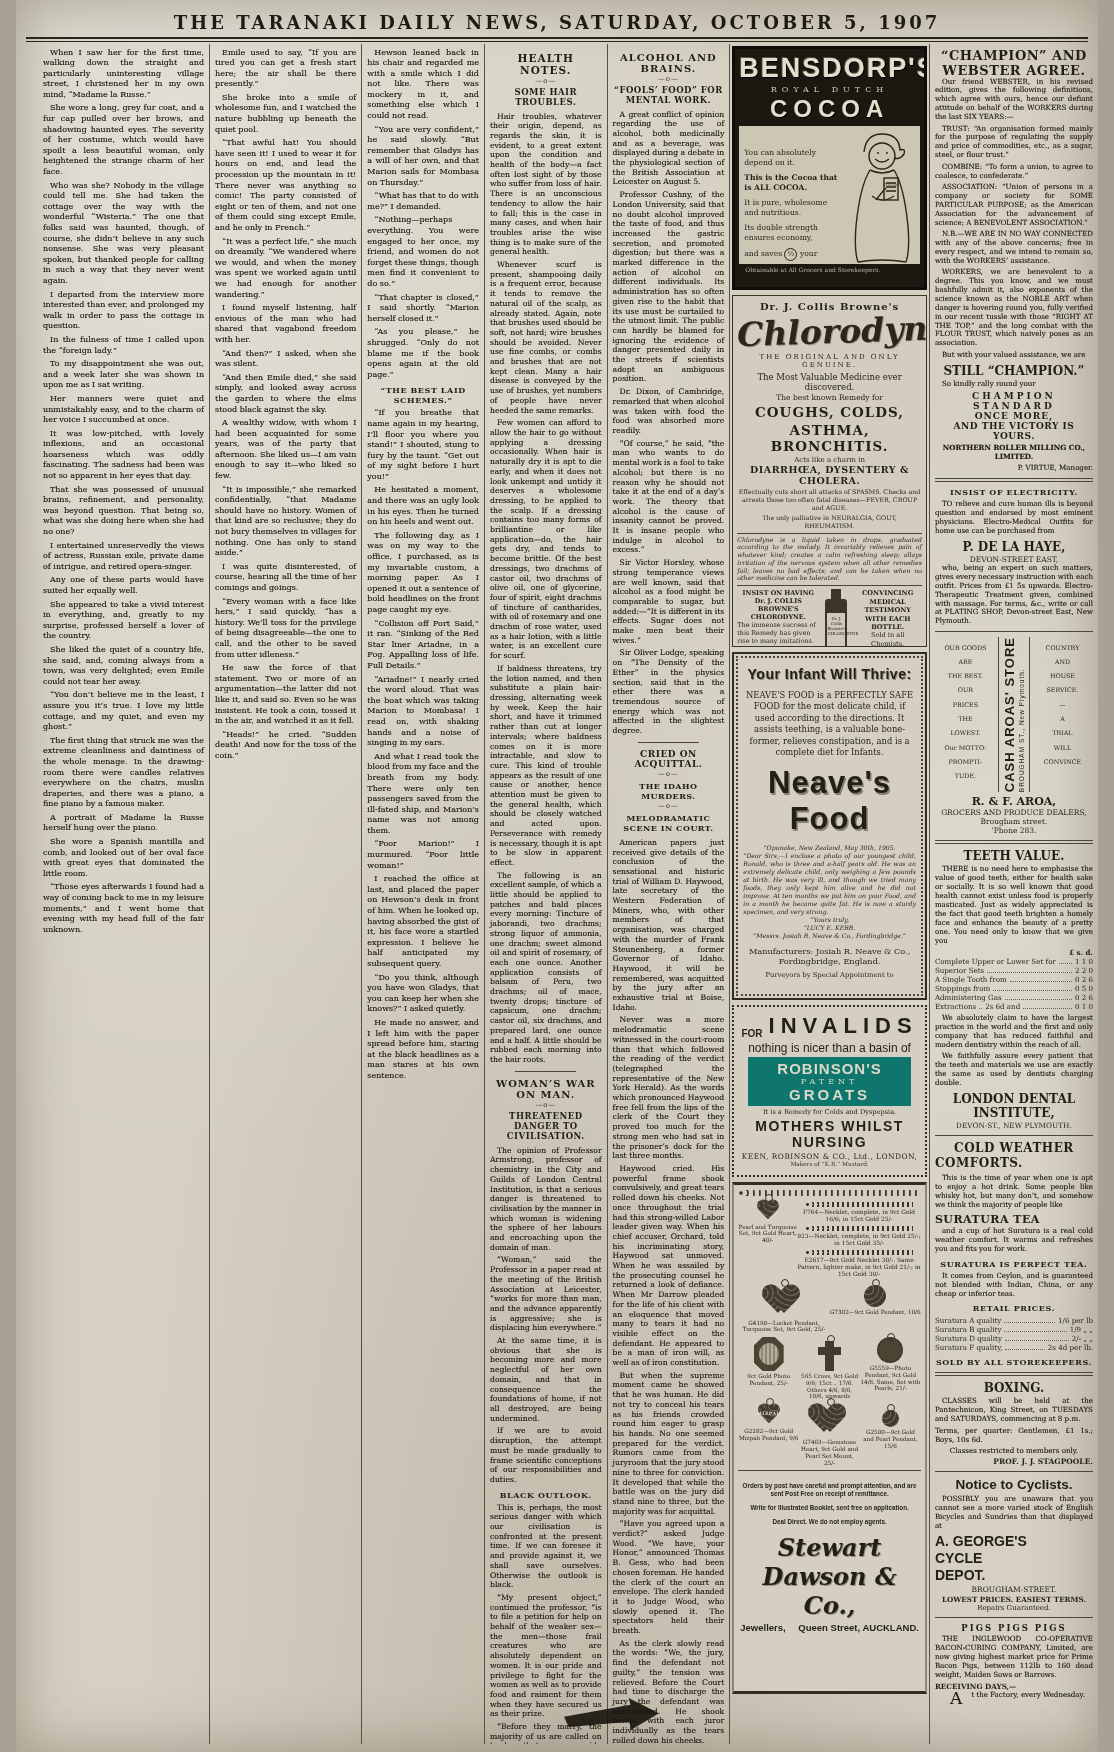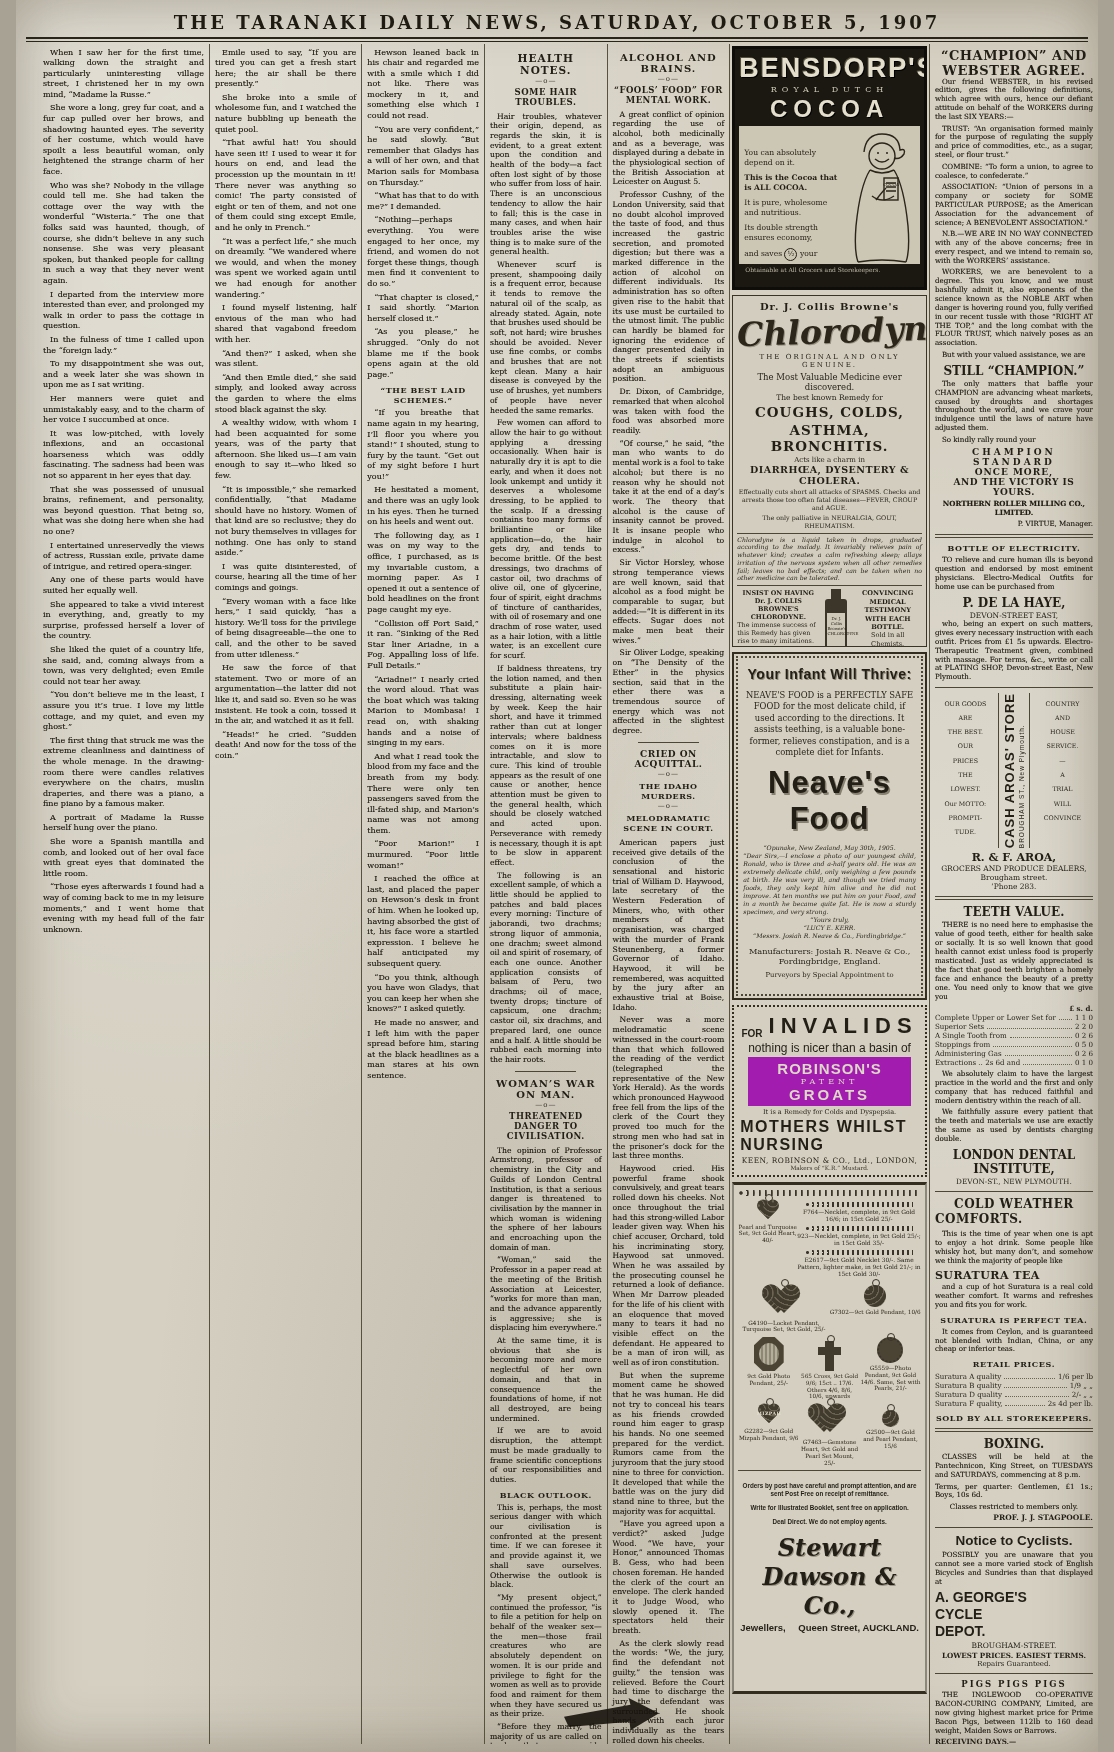--- a/index.html
+++ b/index.html
@@ -87,26 +87,26 @@
   .nv-test{font-style:italic;font-size:6.2px;line-height:8px;margin-top:7px;text-align:justify;}
   .nv-test .c{text-align:center;}
   .nv-man{font-size:8.2px;text-align:center;margin-top:6px;}
   .nv-purv{font-size:6.8px;text-align:center;margin-top:5px;}
   
   .robinson{height:172px;background:#d4cfc0;border:2px dotted #332d1f;padding:6px 6px 2px 6px;}
   .rb-for{display:flex;align-items:flex-end;justify-content:center;gap:6px;}
   .rb-for .f{font-size:10px;font-weight:bold;font-family:"Liberation Sans",sans-serif;}
   .rb-inv{font-size:22px;font-weight:bold;letter-spacing:6px;font-family:"Liberation Sans",sans-serif;}
   .rb-nice{font-size:12px;text-align:center;margin:2px 0;font-family:"Liberation Sans",sans-serif;}
-  .rb-black{background:#a21caf;color:#ddd8c7;text-align:center;padding:3px 2px;margin:2px 8px;}
+  .rb-black{background:#0f766e;color:#ddd8c7;text-align:center;padding:3px 2px;margin:2px 8px;}
   .rb-black .r1{font-size:15px;font-weight:bold;letter-spacing:1px;font-family:"Liberation Sans",sans-serif;}
   .rb-black .r2{font-size:8px;letter-spacing:4px;}
   .rb-black .r3{font-size:15px;font-weight:bold;letter-spacing:3px;font-family:"Liberation Sans",sans-serif;}
   .rb-rem{font-size:6.6px;text-align:center;margin-top:2px;}
-  .rb-moth{font-size:16px;font-weight:bold;letter-spacing:1.5px;margin-top:2px;
+  .rb-moth{font-size:14px;font-weight:bold;text-align:center;letter-spacing:1.5px;margin-top:2px;
            font-family:"Liberation Sans",sans-serif;}
   .rb-keen{font-size:7.4px;text-align:center;margin-top:2px;letter-spacing:.5px;}
   .rb-mak{font-size:5.8px;text-align:center;color:#3a342a;}
   
   .jewel-ad{height:512px;background:#d4cfc0;border-top:3px solid #332d1f;border-bottom:3px solid #332d1f;padding:4px 4px 0 4px;}
   .chain{height:6px;margin:1px 0 4px 0;
      background:repeating-radial-gradient(circle at 3px 3px,#3a342a 0 1.3px,transparent 2.2px 6px);}
   .jw-row{display:flex;align-items:flex-start;justify-content:space-around;margin-bottom:4px;}
   .jw-cell{text-align:center;flex:1;}
   .jw-cap{font-size:5.7px;line-height:6.8px;margin-top:2px;color:#2b2619;}
@@ -513,34 +513,33 @@
             <p class="para">Our friend WEBSTER, in his revised edition, gives the following definitions, which agree with ours, hence our defiant attitude on behalf of the WORKERS during the last SIX YEARS:—</p>
             <p class="para">TRUST: “An organisation formed mainly for the purpose of regulating the supply and price of commodities, etc., as a sugar, steel, or flour trust.”</p>
             <p class="para">COMBINE: “To form a union, to agree to coalesce, to confederate.”</p>
             <p class="para">ASSOCIATION: “Union of persons in a company or society for SOME PARTICULAR PURPOSE; as the American Association for the advancement of science; A BENEVOLENT ASSOCIATION.”</p>
             <p class="para">N.B.—WE ARE IN NO WAY CONNECTED with any of the above concerns; free in every respect, and we intend to remain so, with the WORKERS’ assistance.</p>
             <p class="para">WORKERS, we are benevolent to a degree. This you know, and we must bashfully admit it, also exponents of the science known as the NOBLE ART when danger is hovering round you, fully verified in our recent tussle with those “RIGHT AT THE TOP,” and the long combat with the FLOUR TRUST, which naively poses as an association.</p>
             <p class="para">But with your valued assistance, we are</p>
           </div>
         <div class="cr-h2">STILL “CHAMPION.”</div>
         <div>
-            <p class="para">The only matters that baffle your CHAMPION are advancing wheat markets, caused by droughts and shortages throughout the world, and we crave your indulgence until the laws of nature have adjusted them.</p>
             <p class="para">So kindly rally round your</p>
           </div>
         <div class="champ-std">CHAMPION  STANDARD</div>
         <div class="champ-std" style="letter-spacing:1px;">ONCE MORE,</div>
         <div class="champ-std" style="letter-spacing:.5px;">AND THE VICTORY IS YOURS.</div>
         <div class="para" style="text-align:center;text-indent:0;margin-top:3px;font-weight:bold;">NORTHERN  ROLLER  MILLING  CO., LIMITED.</div>
         <div class="para" style="text-align:right;text-indent:0;">P. VIRTUE, Manager.</div>
       </div>
 
       <div class="sec-rule db"></div>
 
       <div class="dropcap">
-        <div class="crosshead">BOTTLE OF ELECTRICITY.</div>
+        <div class="crosshead">INSIST OF ELECTRICITY.</div>
         <p class="para">TO relieve and cure human ills is beyond question and endorsed by most eminent physicians. Electro-Medical Outfits for home use can be purchased from</p>
         <div class="cr-h2">P. DE LA HAYE,</div>
         <div class="tiny-c" style="font-size:7.5px;">DEVON-STREET EAST,</div>
         <p class="para">who, being an expert on such matters, gives every necessary instruction with each outfit. Prices from £1 5s upwards. Electro-Therapeutic Treatment given, combined with massage. For terms, &amp;c., write or call at PLATING SHOP, Devon-street East, New Plymouth.</p>
       </div>
 
       <div class="sec-rule"></div>
 
       <div>
         <div class="aroa">

